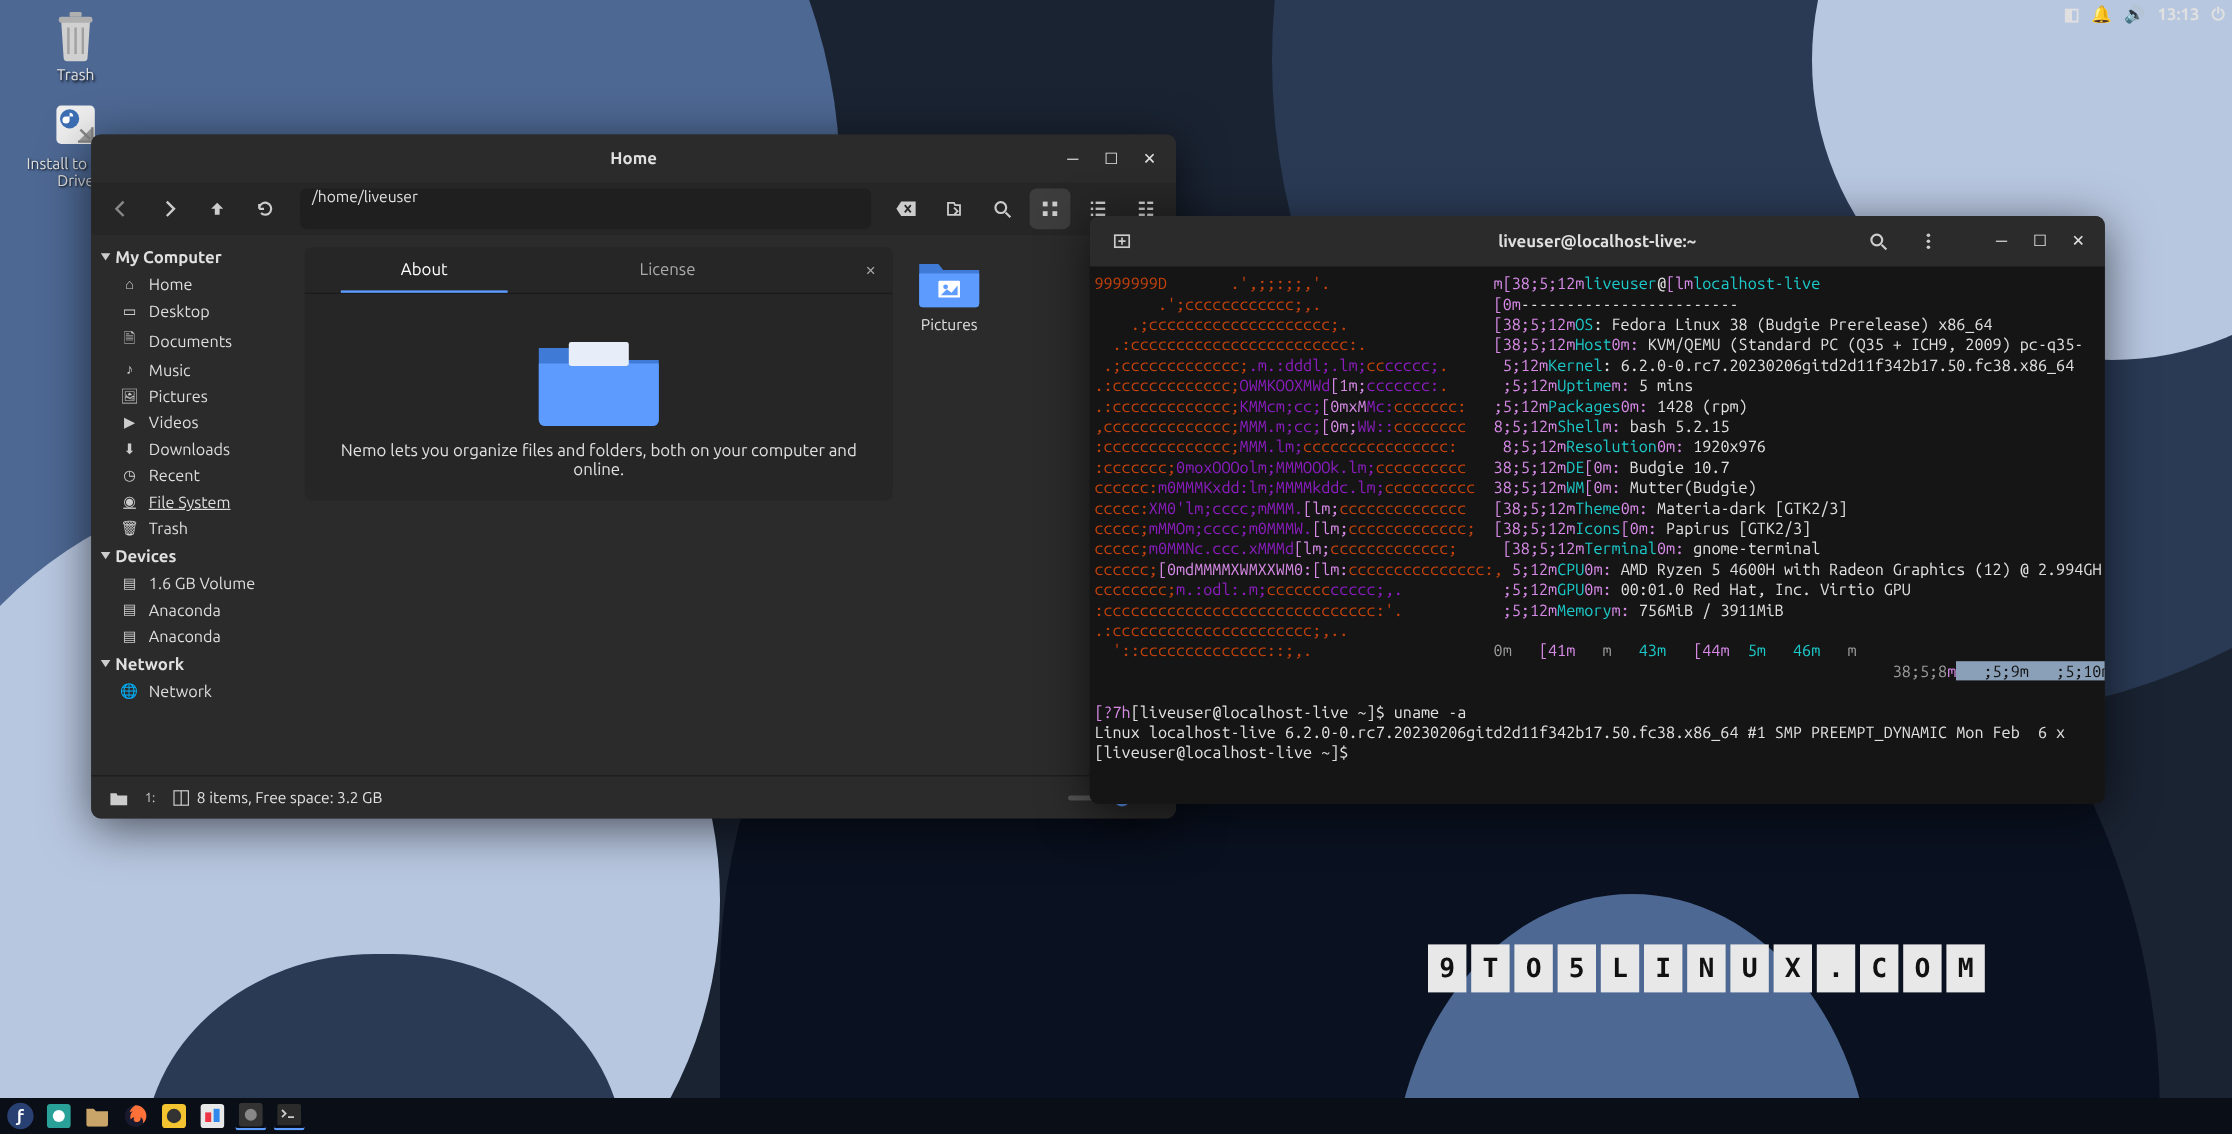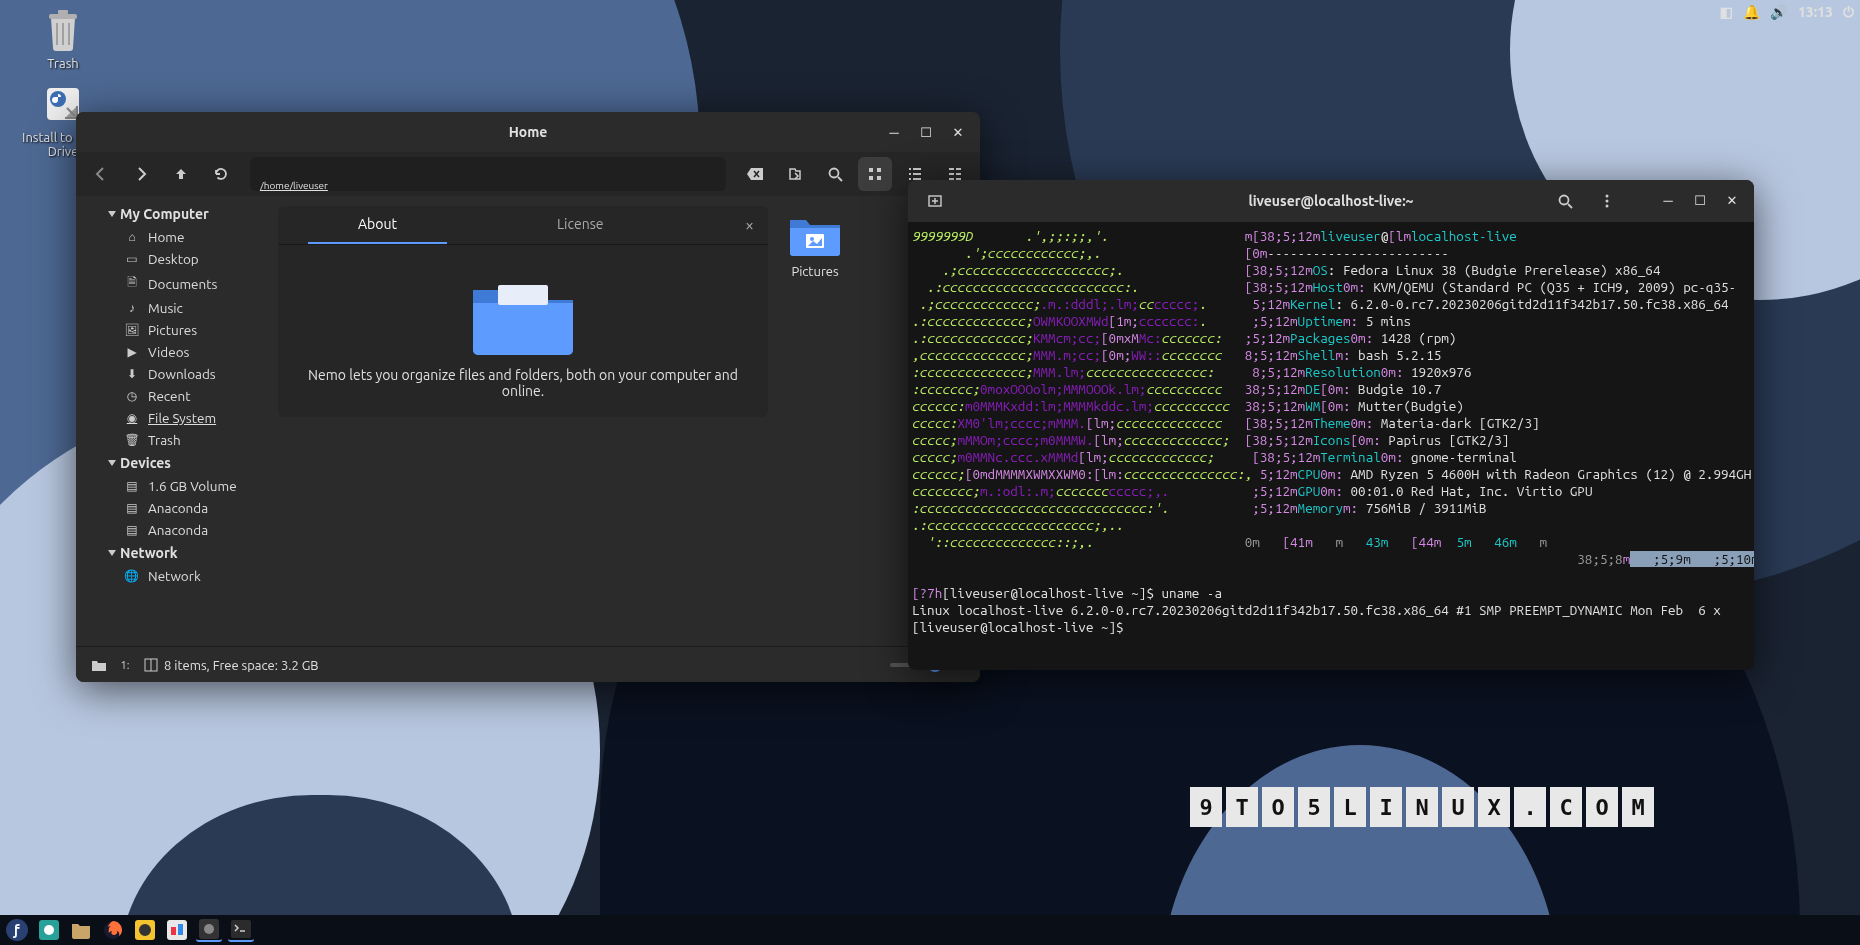--- a/index.html
+++ b/index.html
@@ -35,22 +35,22 @@
 .winctrl { position:absolute; right:8px; top:0; height:40px; display:flex; align-items:center; gap:4px; }
 .winbtn { width:28px; height:28px; display:flex; align-items:center; justify-content:center; border-radius:4px; cursor:pointer; font-size:13px; }
 
 
 .nemo { top: 112px; left: 76px; width: 904px; height: 570px; }
 .menubar { display:flex; gap:20px; padding:6px 10px; font-size:14px; }
 .menubar span { cursor:pointer; }
 .toolbar { display:flex; align-items:center; gap:6px; padding:4px 8px; background:#262626; height:44px; }
 .tbtn { width:34px; height:34px; display:flex; align-items:center; justify-content:center; border-radius:6px; cursor:pointer; color:#ccc; }
 .tbtn.active { background:#3d3d3d; }
-.pathbar { flex:1; background:#1f1f1f; height:34px; border-radius:6px; display:flex; align-items:flex-end; padding:0 10px; font-size:10px; margin:0 6px;text-decoration:underline; }
-.nemo-body { display:flex; flex:1; min-height:0;padding-left:24px; }
+.pathbar { flex:1; background:#1f1f1f; height:34px; border-radius:6px; display:flex; align-items:flex-start; padding:0 10px; font-size:13px; margin:0 6px; }
+.nemo-body { display:flex; flex:1; min-height:0; }
 .sidebar { width:160px; background:#2b2b2b; padding:6px 0; overflow-y:auto; }
 .side-section { font-size:14px; font-weight:600; padding:4px 8px; display:flex; align-items:center; gap:4px; cursor:pointer; }
 .side-item { display:flex; align-items:center; gap:8px; padding:3px 10px 3px 24px; font-size:13.5px; cursor:pointer; color:#ddd; }
 .side-item.sel { text-decoration: underline; }
 .side-item .si-ico { width:16px; text-align:center; color:#ccc; font-size:12px; }
 .main-pane { flex:1; display:flex; flex-direction:column; padding:10px 18px; }
 .about-card { background:#262626; border-radius:6px; padding:0; }
 .about-tabs { display:flex; border-bottom:1px solid #1a1a1a; position:relative; }
 .about-tab { flex:0 0 auto; padding:10px 50px; font-size:14px; cursor:pointer; color:#aaa; margin:0 30px; }
 .about-tab.active { color:#fff; border-bottom:2px solid #5e9bff; }
@@ -62,21 +62,21 @@
 .statusbar { height:36px; display:flex; align-items:center; padding:0 10px; background:#2b2b2b; border-top:1px solid #1c1c1c; font-size:13px; }
 .slider { width:80px; height:4px; background:#555; position:relative; border-radius:2px; margin-left:auto; }
 .slider::after { content:""; position:absolute; width:14px; height:14px; background:#5e9bff; border-radius:50%; top:-5px; left:38px; }
 
 
 .term { top: 180px; left: 908px; width: 846px; height: 490px; background:#1c1c1c; }
 .term .titlebar { background:#2b2b2b; height:42px; }
 .term .titlebar .left-ic { position:absolute; left:10px; color:#ccc; }
 .term .titlebar .right-ic { position:absolute; right:130px; display:flex; gap:8px; }
 .term-content { flex:1; background:#151515; padding:6px 4px; font-family: "Ubuntu Mono", monospace; font-size:13.5px; line-height:17px; white-space:pre; overflow:hidden; }
-.tc-red { color:#bef264;font-style:italic; }
+.tc-red { color:#c2410c; }
 .tc-cyan { color:#1dc8c8; }
 .tc-mag { color:#8a1dbe; }
 .tc-lmag { color:#d68ae6; }
 .tc-white { color:#e0e0e0; }
 .tc-grey { color:#9a9a9a; }
 .tc-sel { background:#8aa0b8; color:#111; }
 
 
 .watermark { position:absolute; right:206px; bottom:118px; display:flex; gap:4px; }
 .watermark span { background:#e8e8e8; color:#111; width:32px; height:40px; display:flex; align-items:center; justify-content:center; font-weight:700; font-size:22px; font-family: monospace; }

